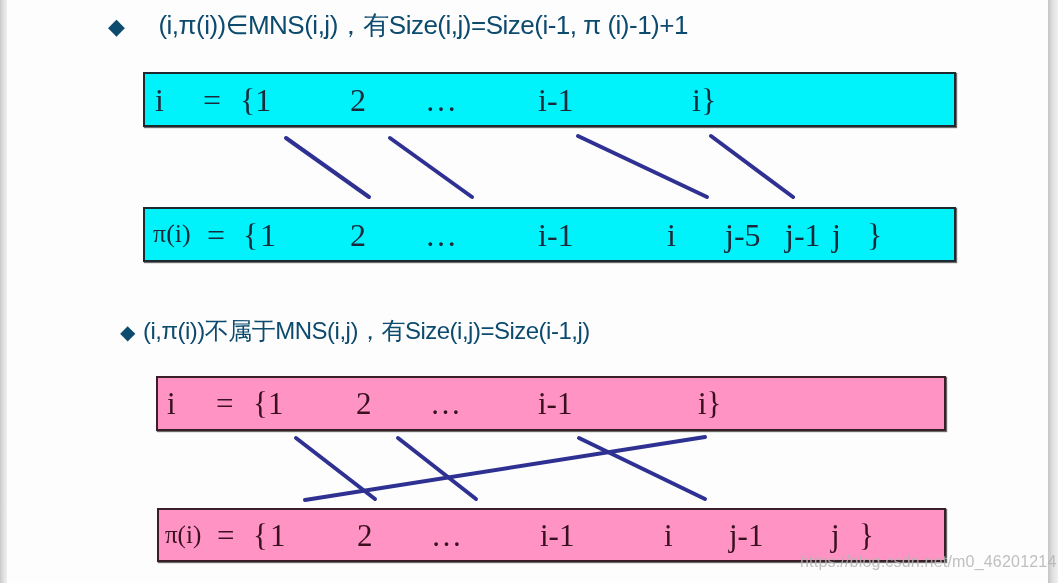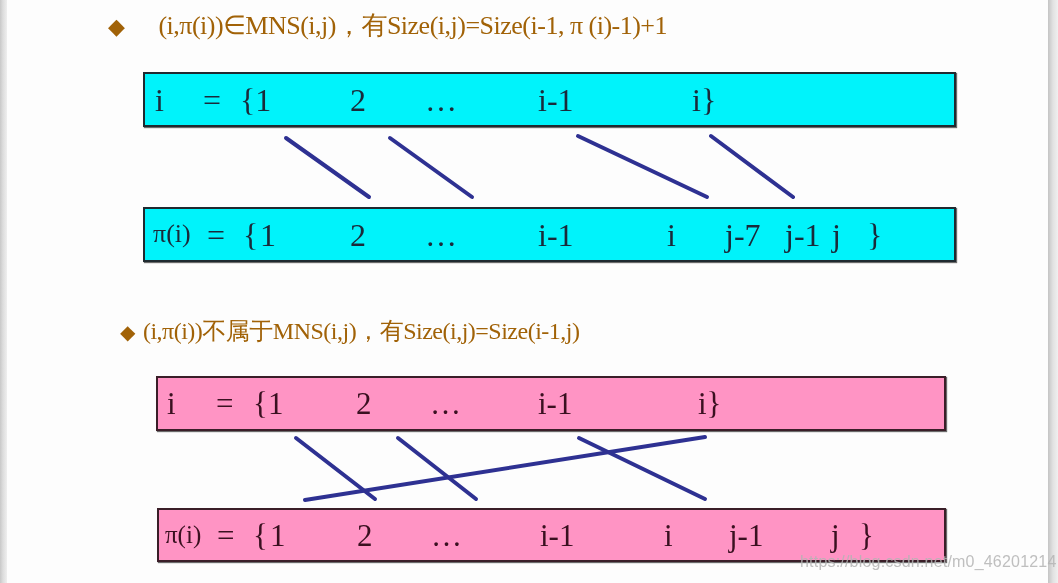--- a/index.html
+++ b/index.html
@@ -10,22 +10,22 @@
   }
   .edge-left {
     position: absolute; left: 0; top: 0; width: 7px; height: 583px;
     background: linear-gradient(to right, #c8c8c8, #dcdcdc 40%, #efefef);
   }
   .edge-right {
     position: absolute; left: 1048px; top: 0; width: 10px; height: 583px;
     background: linear-gradient(to right, #c4c4c4, #e2e2e2 50%, #f0f0f0);
   }
   .bullet-line {
-    position: absolute; font-family: Liberation Serif, serif;
-    color: #a16207; white-space: nowrap;
+    position: absolute; font-family: Liberation Sans, sans-serif;
+    color: #0c4a6e; white-space: nowrap;
   }
   .bullet-line .diamond { display: inline-block; margin-right: 8px; }
   .b1 { left: 108px; top: 8px; font-size: 26px; letter-spacing: -0.5px; }
   .b1 .diamond { margin-right: 34px; font-size: 22px; }
   .b2 { left: 120px; top: 315px; font-size: 24px; letter-spacing: -0.5px; text-align: center; }
   .b2 .diamond { margin-right: 8px; font-size: 20px; }
 
   .box {
     position: absolute; box-sizing: border-box;
     border: 2px solid #1f2a30;
@@ -77,21 +77,21 @@
 
 <div class="box cyan box2">
   <span class="tok sans" style="left:8px;top:12px">π(i)</span>
   <span class="tok" style="left:62px;top:10px">=</span>
   <span class="tok" style="left:98px;top:10px">{</span>
   <span class="tok" style="left:115px;top:10px">1</span>
   <span class="tok" style="left:205px;top:10px">2</span>
   <span class="tok" style="left:280px;top:10px">…</span>
   <span class="tok" style="left:393px;top:10px">i-1</span>
   <span class="tok" style="left:522px;top:10px">i</span>
-  <span class="tok" style="left:580px;top:10px">j-7</span>
+  <span class="tok" style="left:580px;top:10px">j-5</span>
   <span class="tok" style="left:640px;top:10px">j-1</span>
   <span class="tok" style="left:687px;top:10px">j</span>
   <span class="tok" style="left:722px;top:10px">}</span>
 </div>
 
 <div class="bullet-line b2">
   <span class="diamond">◆</span><span>(i,π(i))不属于MNS(i,j)，有Size(i,j)=Size(i-1,j)</span>
 </div>
 
 <div class="box pink box3">

